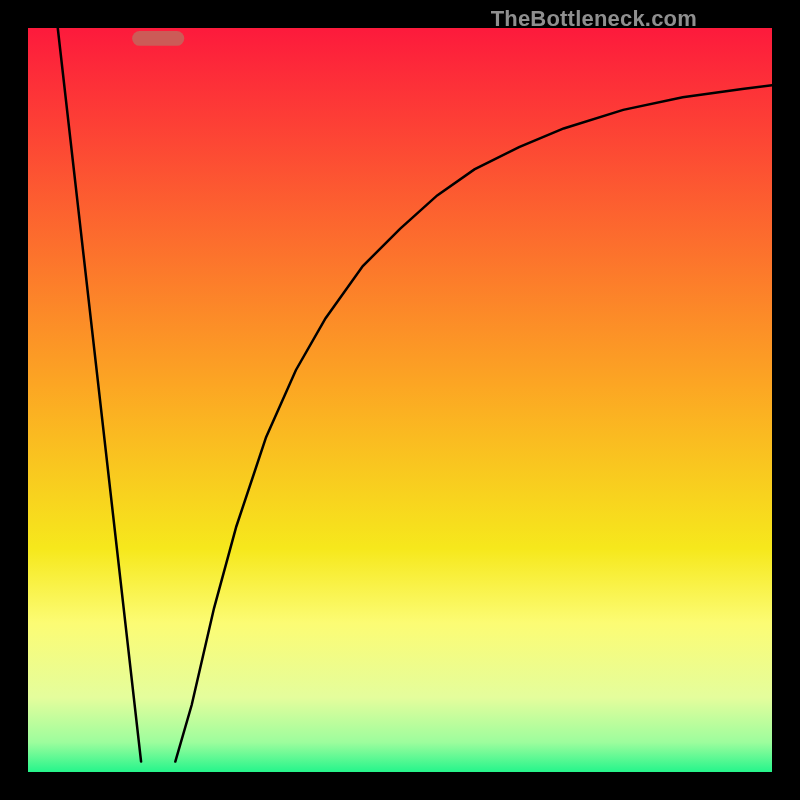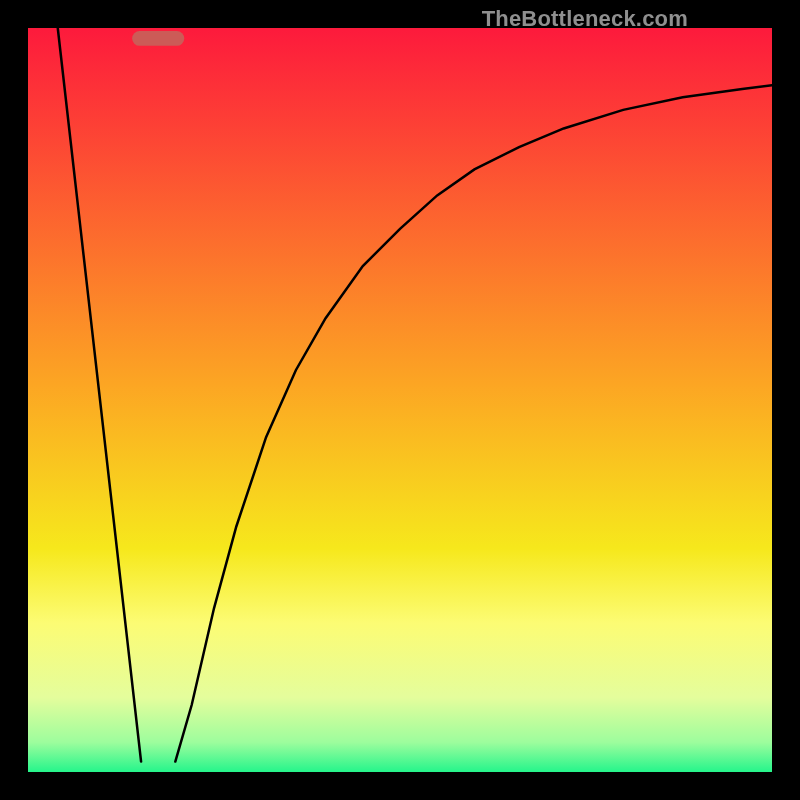--- a/index.html
+++ b/index.html
@@ -10,20 +10,21 @@
     background: #000;
     overflow: hidden;
   }
   .frame {
     position: absolute;
     left: 0;
     top: 0;
     width: 700px;
     height: 800px;
     background: #000;
+    padding-left: 9px;
   }
   .plot-area {
     position: absolute;
     left: 28px;
     top: 28px;
     width: 744px;
     height: 744px;
     overflow: hidden;
   }
   .watermark {

